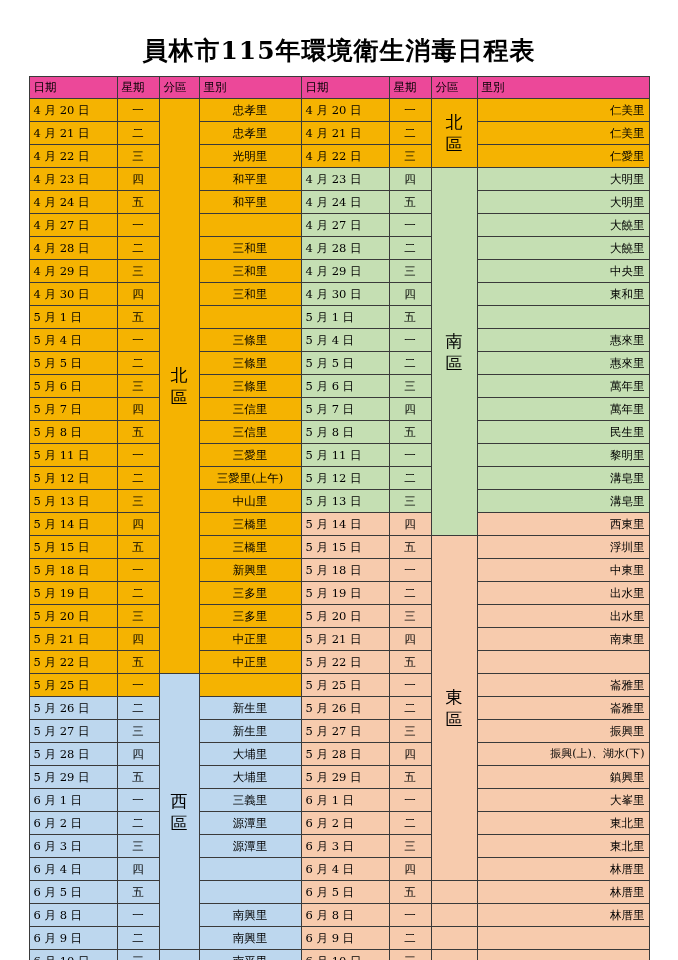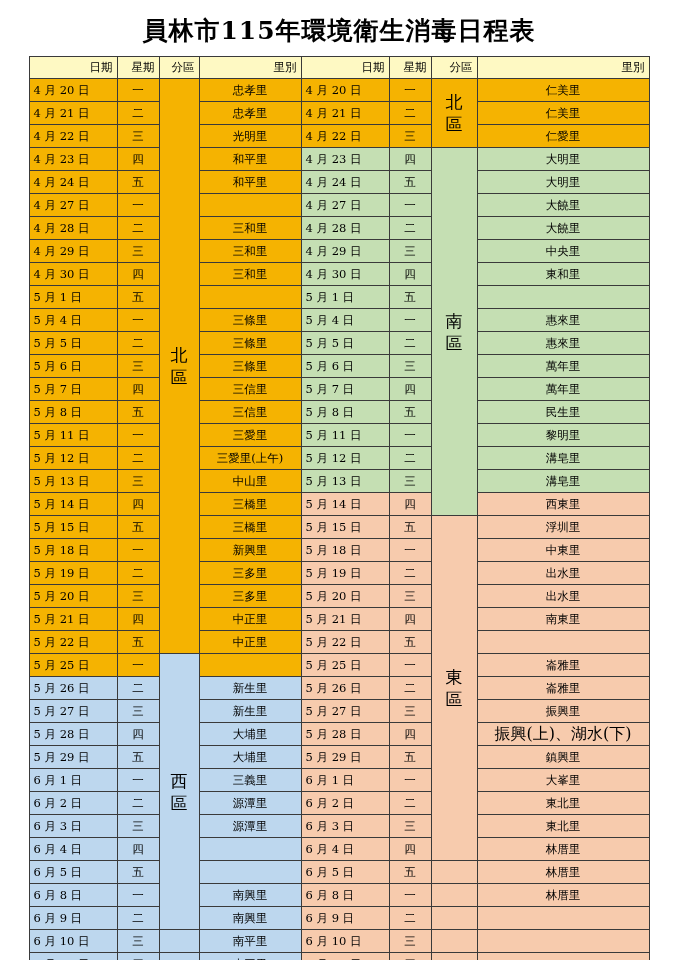--- a/index.html
+++ b/index.html
@@ -23,20 +23,21 @@
   }
   .title {
     text-align: center;
     font-family: "DejaVu Serif", "Liberation Serif", serif;
     font-size: 25px;
     font-weight: bold;
     letter-spacing: 1px;
     padding-top: 14px;
     padding-bottom: 9px;
     color: #000;
+    margin-top: 20px;
   }
   table.sched {
     border-collapse: collapse;
     table-layout: fixed;
     margin: 0 auto;
     width: 620px;
     font-family: "DejaVu Serif", "Liberation Serif", serif;
     font-size: 11.5px;
   }
   table.sched th, table.sched td {
@@ -44,51 +45,51 @@
     padding: 0 4px;
     height: 22px;
     line-height: 22px;
     box-sizing: border-box;
     white-space: nowrap;
     overflow: hidden;
     vertical-align: middle;
     font-weight: normal;
   }
   table.sched thead th {
-    background: #fef9c3;
-    text-align: right;
+    background: #ec4899;
+    text-align: left;
     font-size: 11.5px;
     height: 21px;
     line-height: 21px;
   }
   .c-date  { width: 88px; text-align: left; }
   .c-week  { width: 42px; text-align: center; }
   .c-zone  { width: 40px; text-align: center; }
   .c-vill  { width: 102px; text-align: center; }
   .c-date2 { width: 88px; text-align: left; }
   .c-week2 { width: 42px; text-align: center; }
   .c-zone2 { width: 46px; text-align: center; }
-  .c-vill2 { width: 172px; text-align: center; }
+  .c-vill2 { width: 172px; text-align: right; }
 
   .zone-cell {
     font-size: 17px;
     line-height: 1.25;
     font-weight: normal;
     letter-spacing: 0;
     vertical-align: top;
     padding-top: 4px;
   }
   .zone-cell .zc-char { display: block; }
 
   
   .bg-north { background: #f5b301; }
   .bg-south { background: #c5dfb3; }
   .bg-east  { background: #f7cbad; }
   .bg-west  { background: #bdd7ee; }
-  .vill-long { font-size: 16px; }
+  .vill-long { font-size: 11px; }
 </style>
 </head>
 <body>
 
 <div class="page">
 
   <div class="title">員林市115年環境衛生消毒日程表</div>
 
   <table class="sched">
     <thead>

